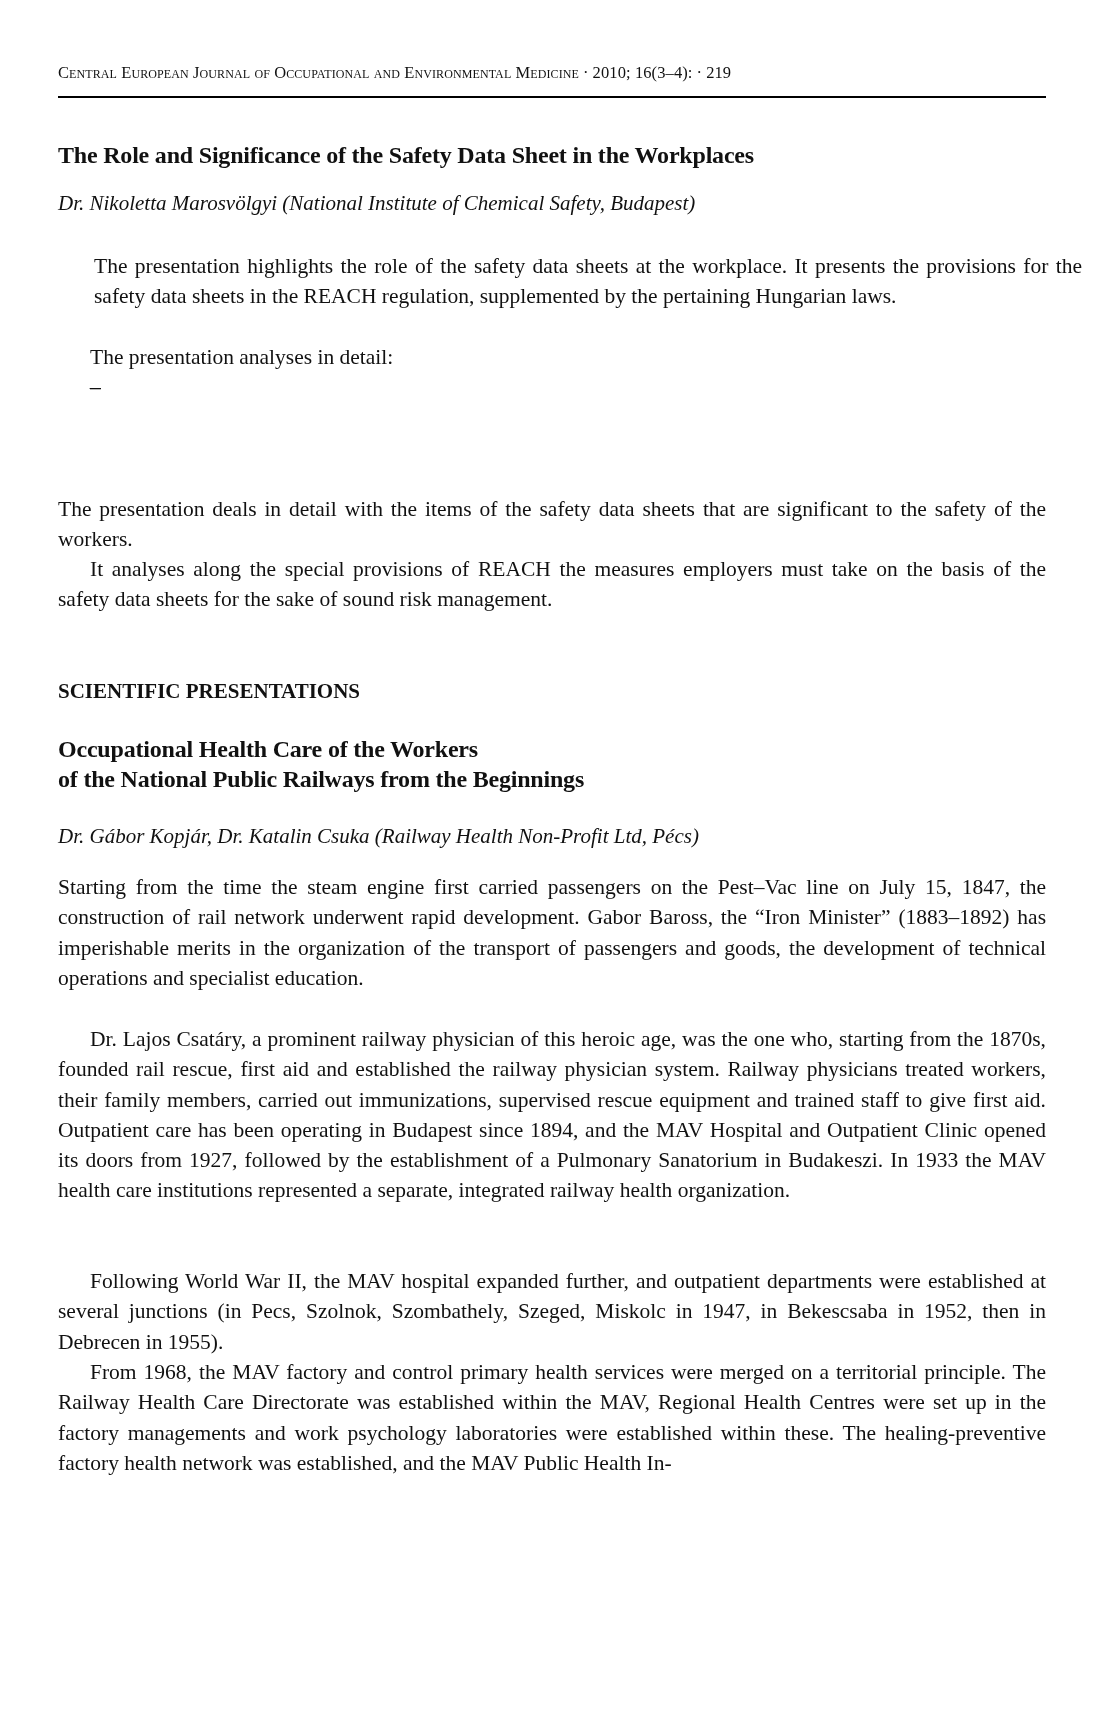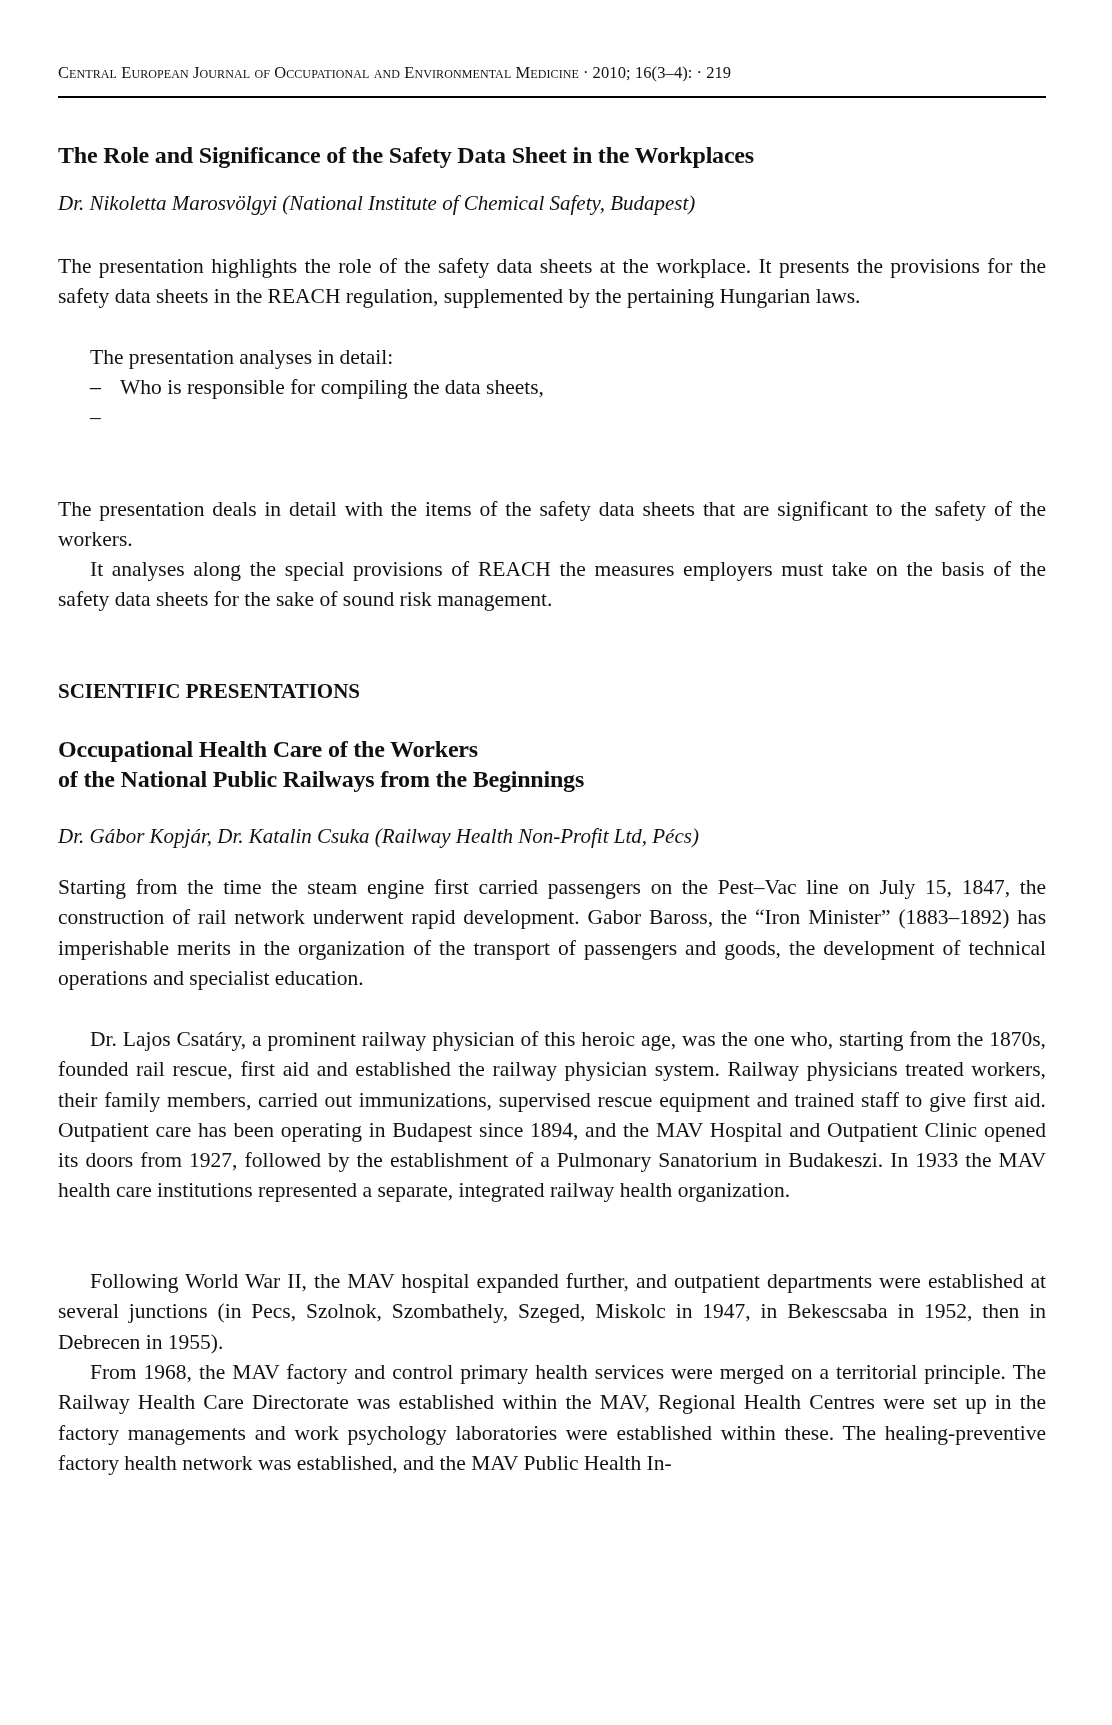--- a/index.html
+++ b/index.html
@@ -28,26 +28,26 @@
 <div class="running-head">
   <span>Central European Journal of Occupational and Environmental Medicine</span><span class="sep">·</span><span>2010; 16(3–4):</span><span class="sep">·</span><span>219</span>
 </div>
 <div class="rule"></div>
 
 <div class="page">
 
   <h1 class="title" style="top:140px;">The Role and Significance of the Safety Data Sheet in the Workplaces</h1>
   <p class="authors" style="top:189px;">Dr. Nikoletta Marosvölgyi (National Institute of Chemical Safety, Budapest)</p>
 
-  <p class="para" style="top:251px;">The presentation highlights the role of the safety data sheets at the workplace. It presents the provisions for the safety data sheets in the REACH regulation, supplemented by the pertaining Hungarian laws.</p>
+  <p class="para" style="top:251px;margin-left:36px;">The presentation highlights the role of the safety data sheets at the workplace. It presents the provisions for the safety data sheets in the REACH regulation, supplemented by the pertaining Hungarian laws.</p>
   <p class="para indent" style="top:342px;">The presentation analyses in detail:</p>
 
   <ul class="list" style="top:372px;">
     <li><span class="dash">–</span></li>
-    <li><span class="dash">–</span><span>Who is responsible for compiling the data sheets,</span></li>
+    <li><span class="dash">–</span></li>
     <li><span class="dash">–</span></li>
   </ul>
 
   <p class="para" style="top:494px;">The presentation deals in detail with the items of the safety data sheets that are significant to the safety of the workers.</p>
   <p class="para indent" style="top:554px;">It analyses along the special provisions of REACH the measures employers must take on the basis of the safety data sheets for the sake of sound risk management.</p>
 
   <h2 class="section-head" style="top:677px;">SCIENTIFIC PRESENTATIONS</h2>
 
   <h1 class="title" style="top:734px;">Occupational Health Care of the Workers</h1>
   <h1 class="title" style="top:764px;">of the National Public Railways from the Beginnings</h1>

